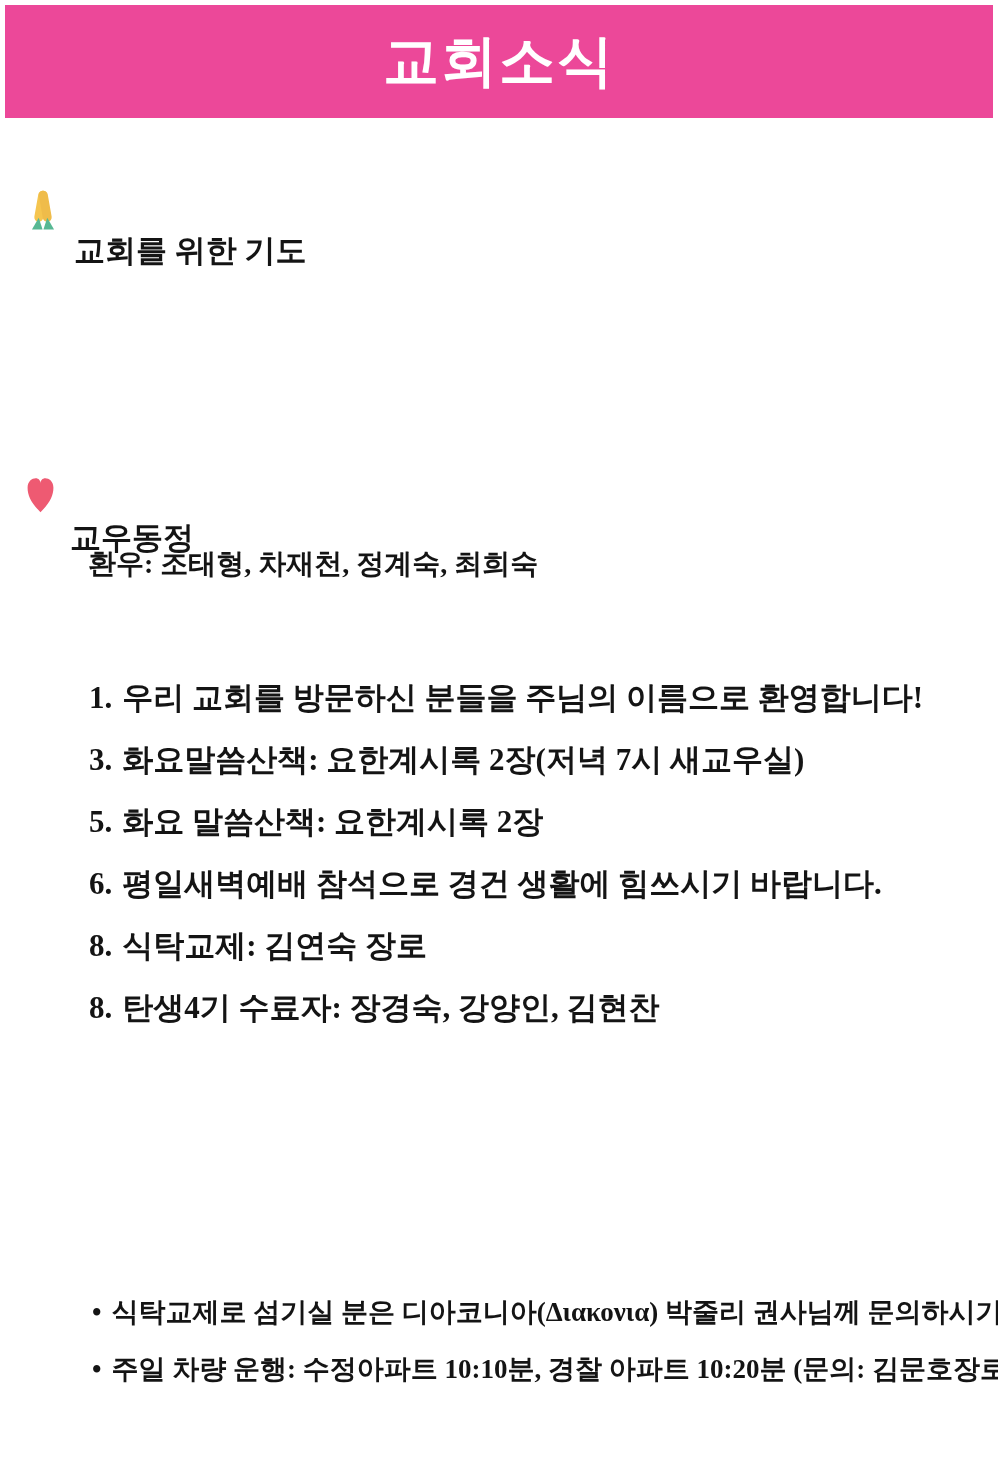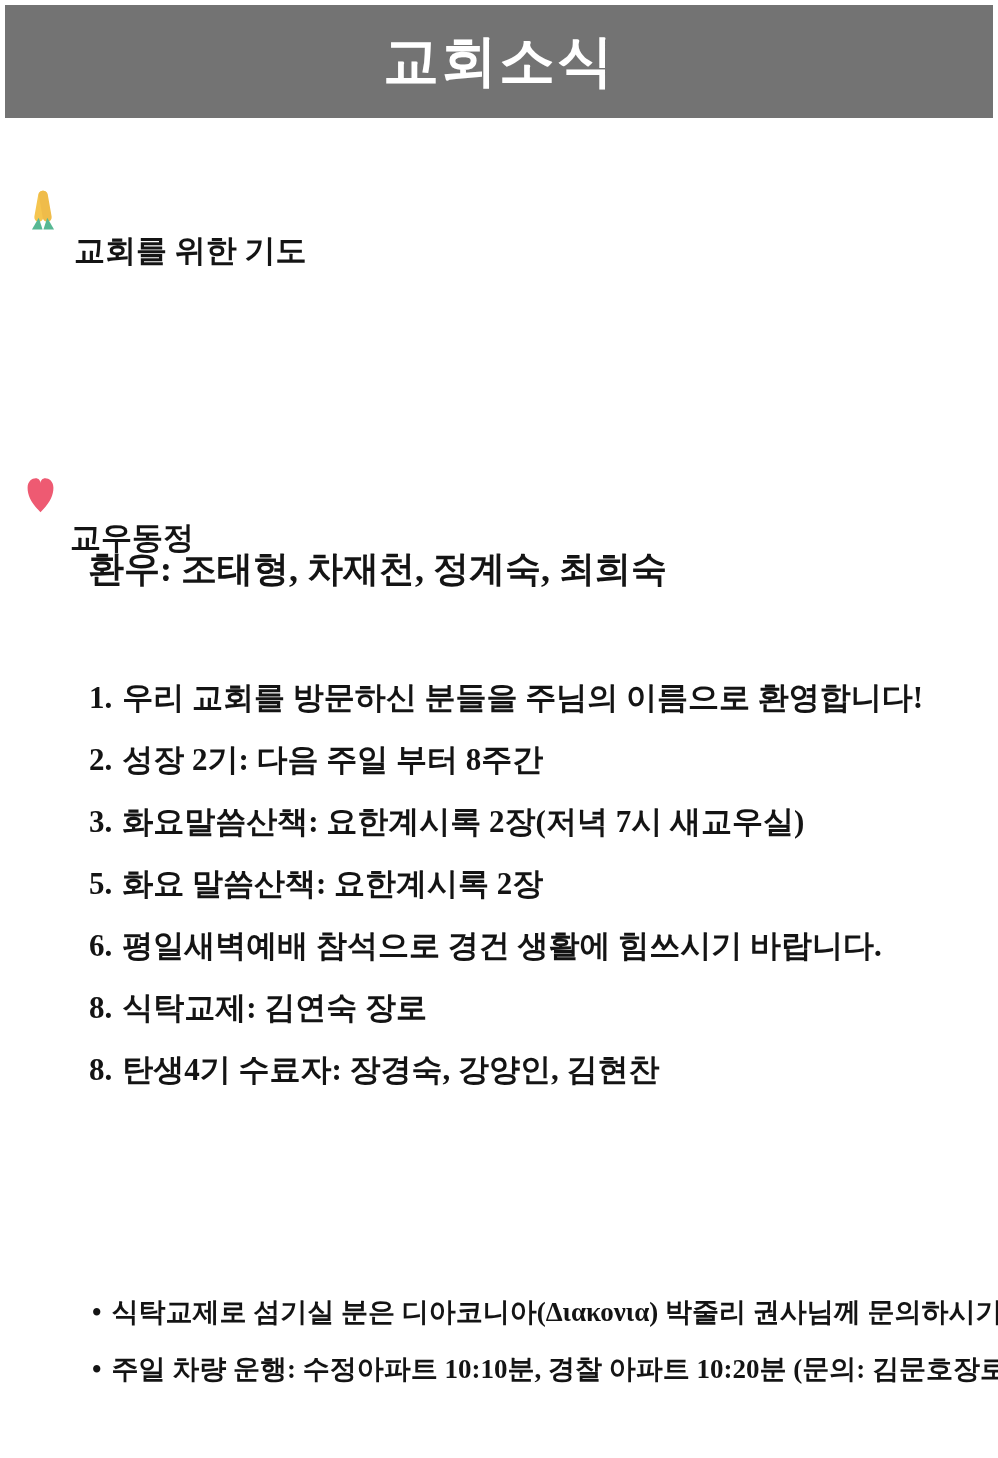--- a/index.html
+++ b/index.html
@@ -12,21 +12,21 @@
     overflow: hidden;
     font-family: "Liberation Serif", "DejaVu Serif", serif;
     color: #141414;
   }
 
   
   .banner {
     position: absolute;
     left: 5px; right: 5px; top: 5px;
     height: 113px;
-    background: #737373;
+    background: #ec4899;
     display: flex;
     align-items: center;
     justify-content: center;
   }
   .banner-title {
     font-family: "Liberation Sans", "DejaVu Sans", sans-serif;
     font-weight: 800;
     font-size: 56px;
     letter-spacing: 2px;
     color: #ffffff;
@@ -59,21 +59,21 @@
     font-weight: 700;
     height: 45px;
     line-height: 38px;
     white-space: nowrap;
   }
 
   
   .sick-line {
     position: absolute;
     left: 88px; top: 545px;
-    font-size: 36px;
+    font-size: 28px;
     font-weight: 700;
     white-space: nowrap;
   }
 
   
   .announcements {
     position: absolute;
     left: 76px; top: 678px;
   }
   .announcement-item {
@@ -135,23 +135,20 @@
     <span class="section-heading">교우동정</span>
   </div>
 
   <div class="sick-line">환우: 조태형, 차재천, 정계숙, 최희숙</div>
 
   <div class="announcements">
     <div class="announcement-item">
       <span class="num">1.</span><span>우리 교회를 방문하신 분들을 주님의 이름으로 환영합니다!</span>
     </div>
     <div class="announcement-item">
-      <span class="num">2.</span><span>성장 2기: 다음 주일 부터 8주간</span>
-    </div>
-    <div class="announcement-item">
       <span class="num">3.</span><span>화요말씀산책: 요한계시록 2장(저녁 7시 새교우실)</span>
     </div>
     <div class="announcement-item">
       <span class="num">5.</span><span>화요 말씀산책: 요한계시록 2장</span>
     </div>
     <div class="announcement-item">
       <span class="num">6.</span><span>평일새벽예배 참석으로 경건 생활에 힘쓰시기 바랍니다.</span>
     </div>
     <div class="announcement-item">
       <span class="num">8.</span><span>식탁교제: 김연숙 장로</span>

